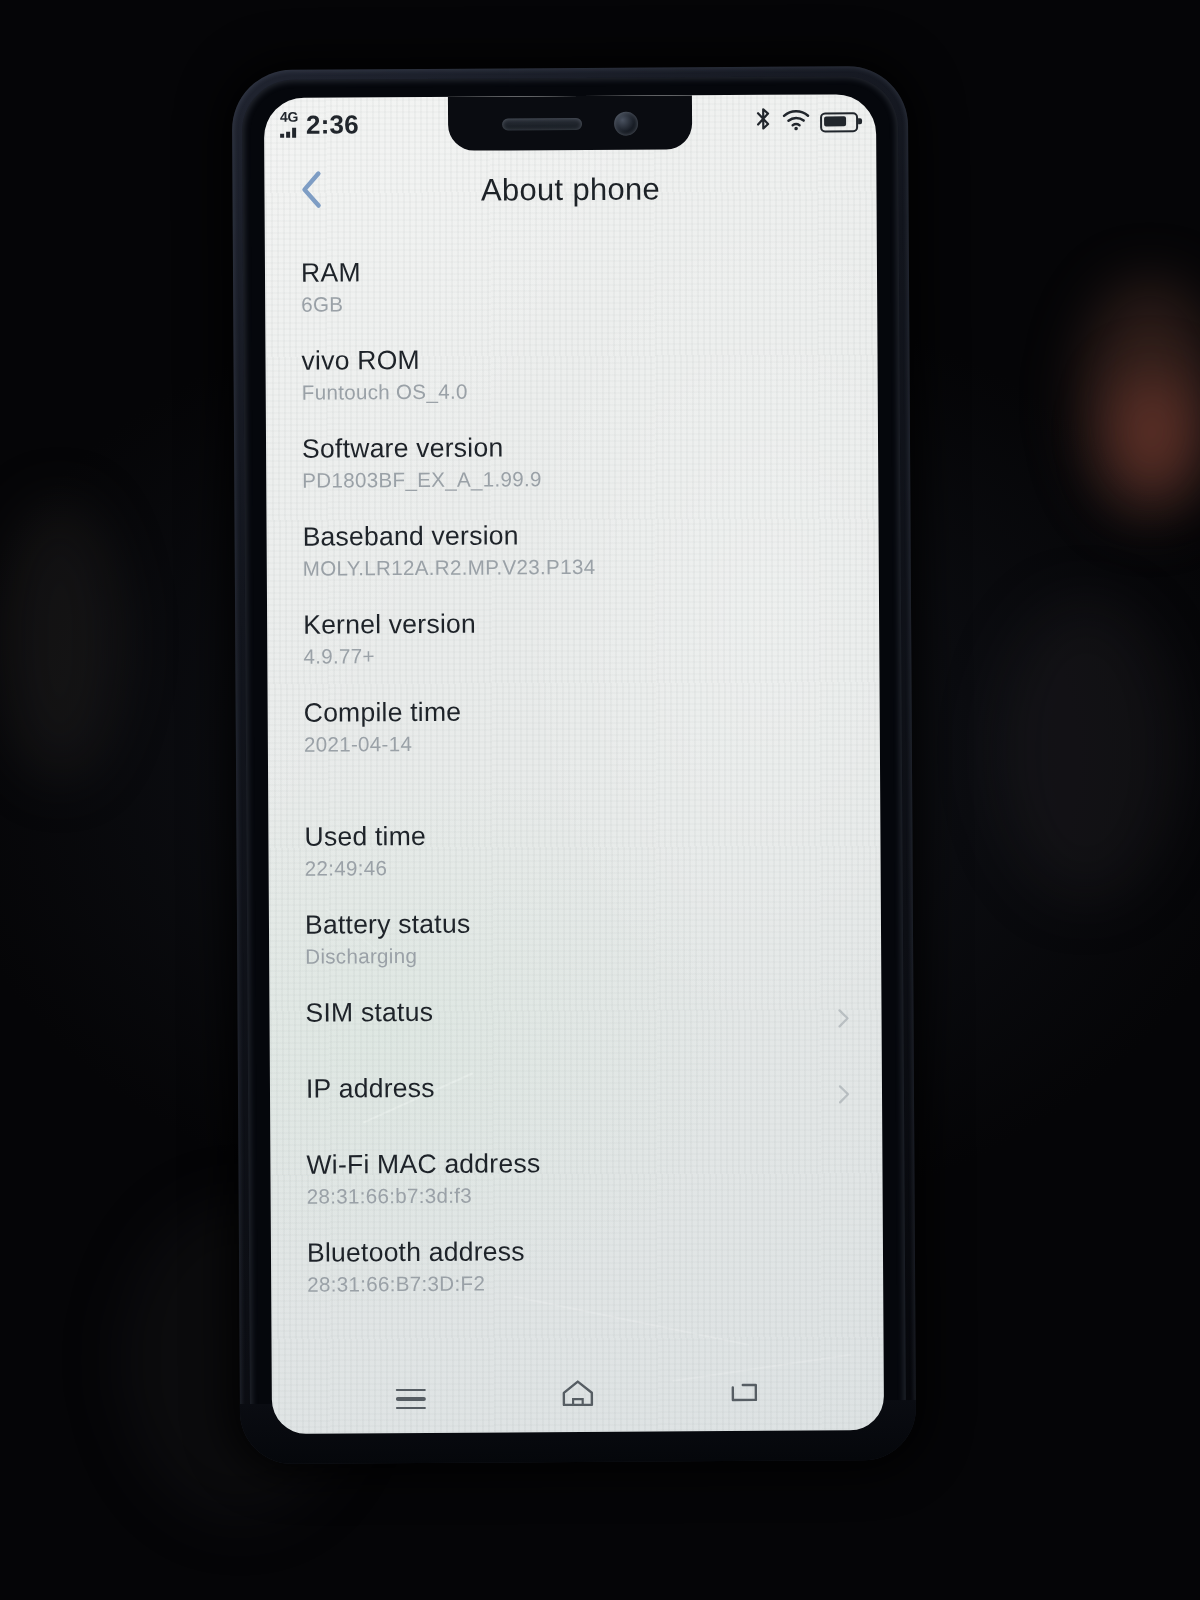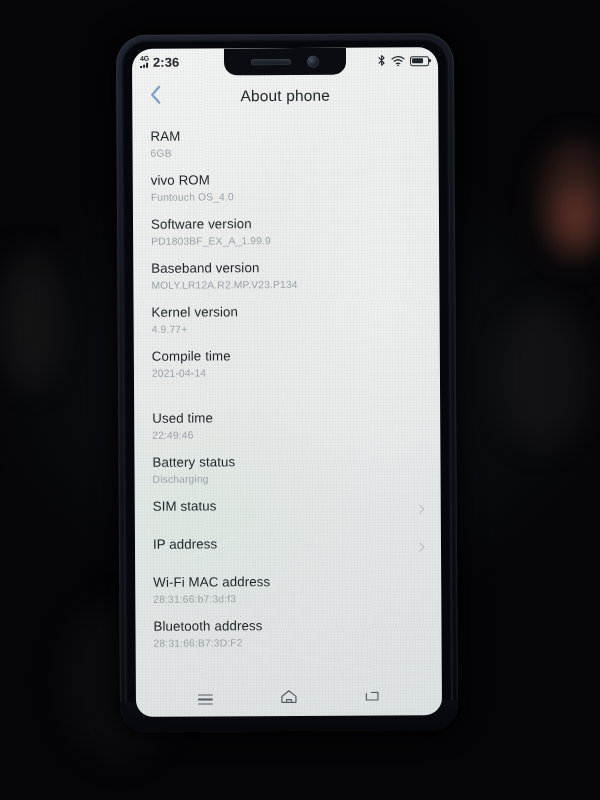--- a/index.html
+++ b/index.html
@@ -98,21 +98,21 @@
   }
 
   
   #statusbar {
     position:relative; z-index:5;
     height:27px;
     display:flex; align-items:center; justify-content:space-between;
     padding:0 9px 0 8px;
     color:#21262c;
   }
-  #sb-left { display:flex; gap:4px; }
+  #sb-left { display:flex; align-items:center; gap:4px; }
   #sb-right{ display:flex; align-items:center; gap:5px; }
   .sig-wrap { display:flex; flex-direction:column; align-items:flex-start; line-height:1; }
   .sig-4g { font-size:7px; font-weight:700; letter-spacing:-.2px; }
   .sig-bars { display:flex; align-items:flex-end; gap:1px; height:5px; margin-top:1px; }
   .sig-bars i { display:block; width:2px; background:#21262c; }
   .sig-bars i:nth-child(1){height:2px;}
   .sig-bars i:nth-child(2){height:3.5px;}
   .sig-bars i:nth-child(3){height:5px;}
   #clock { font-size:13px; font-weight:700; letter-spacing:.1px; }
   .ic { display:block; }

